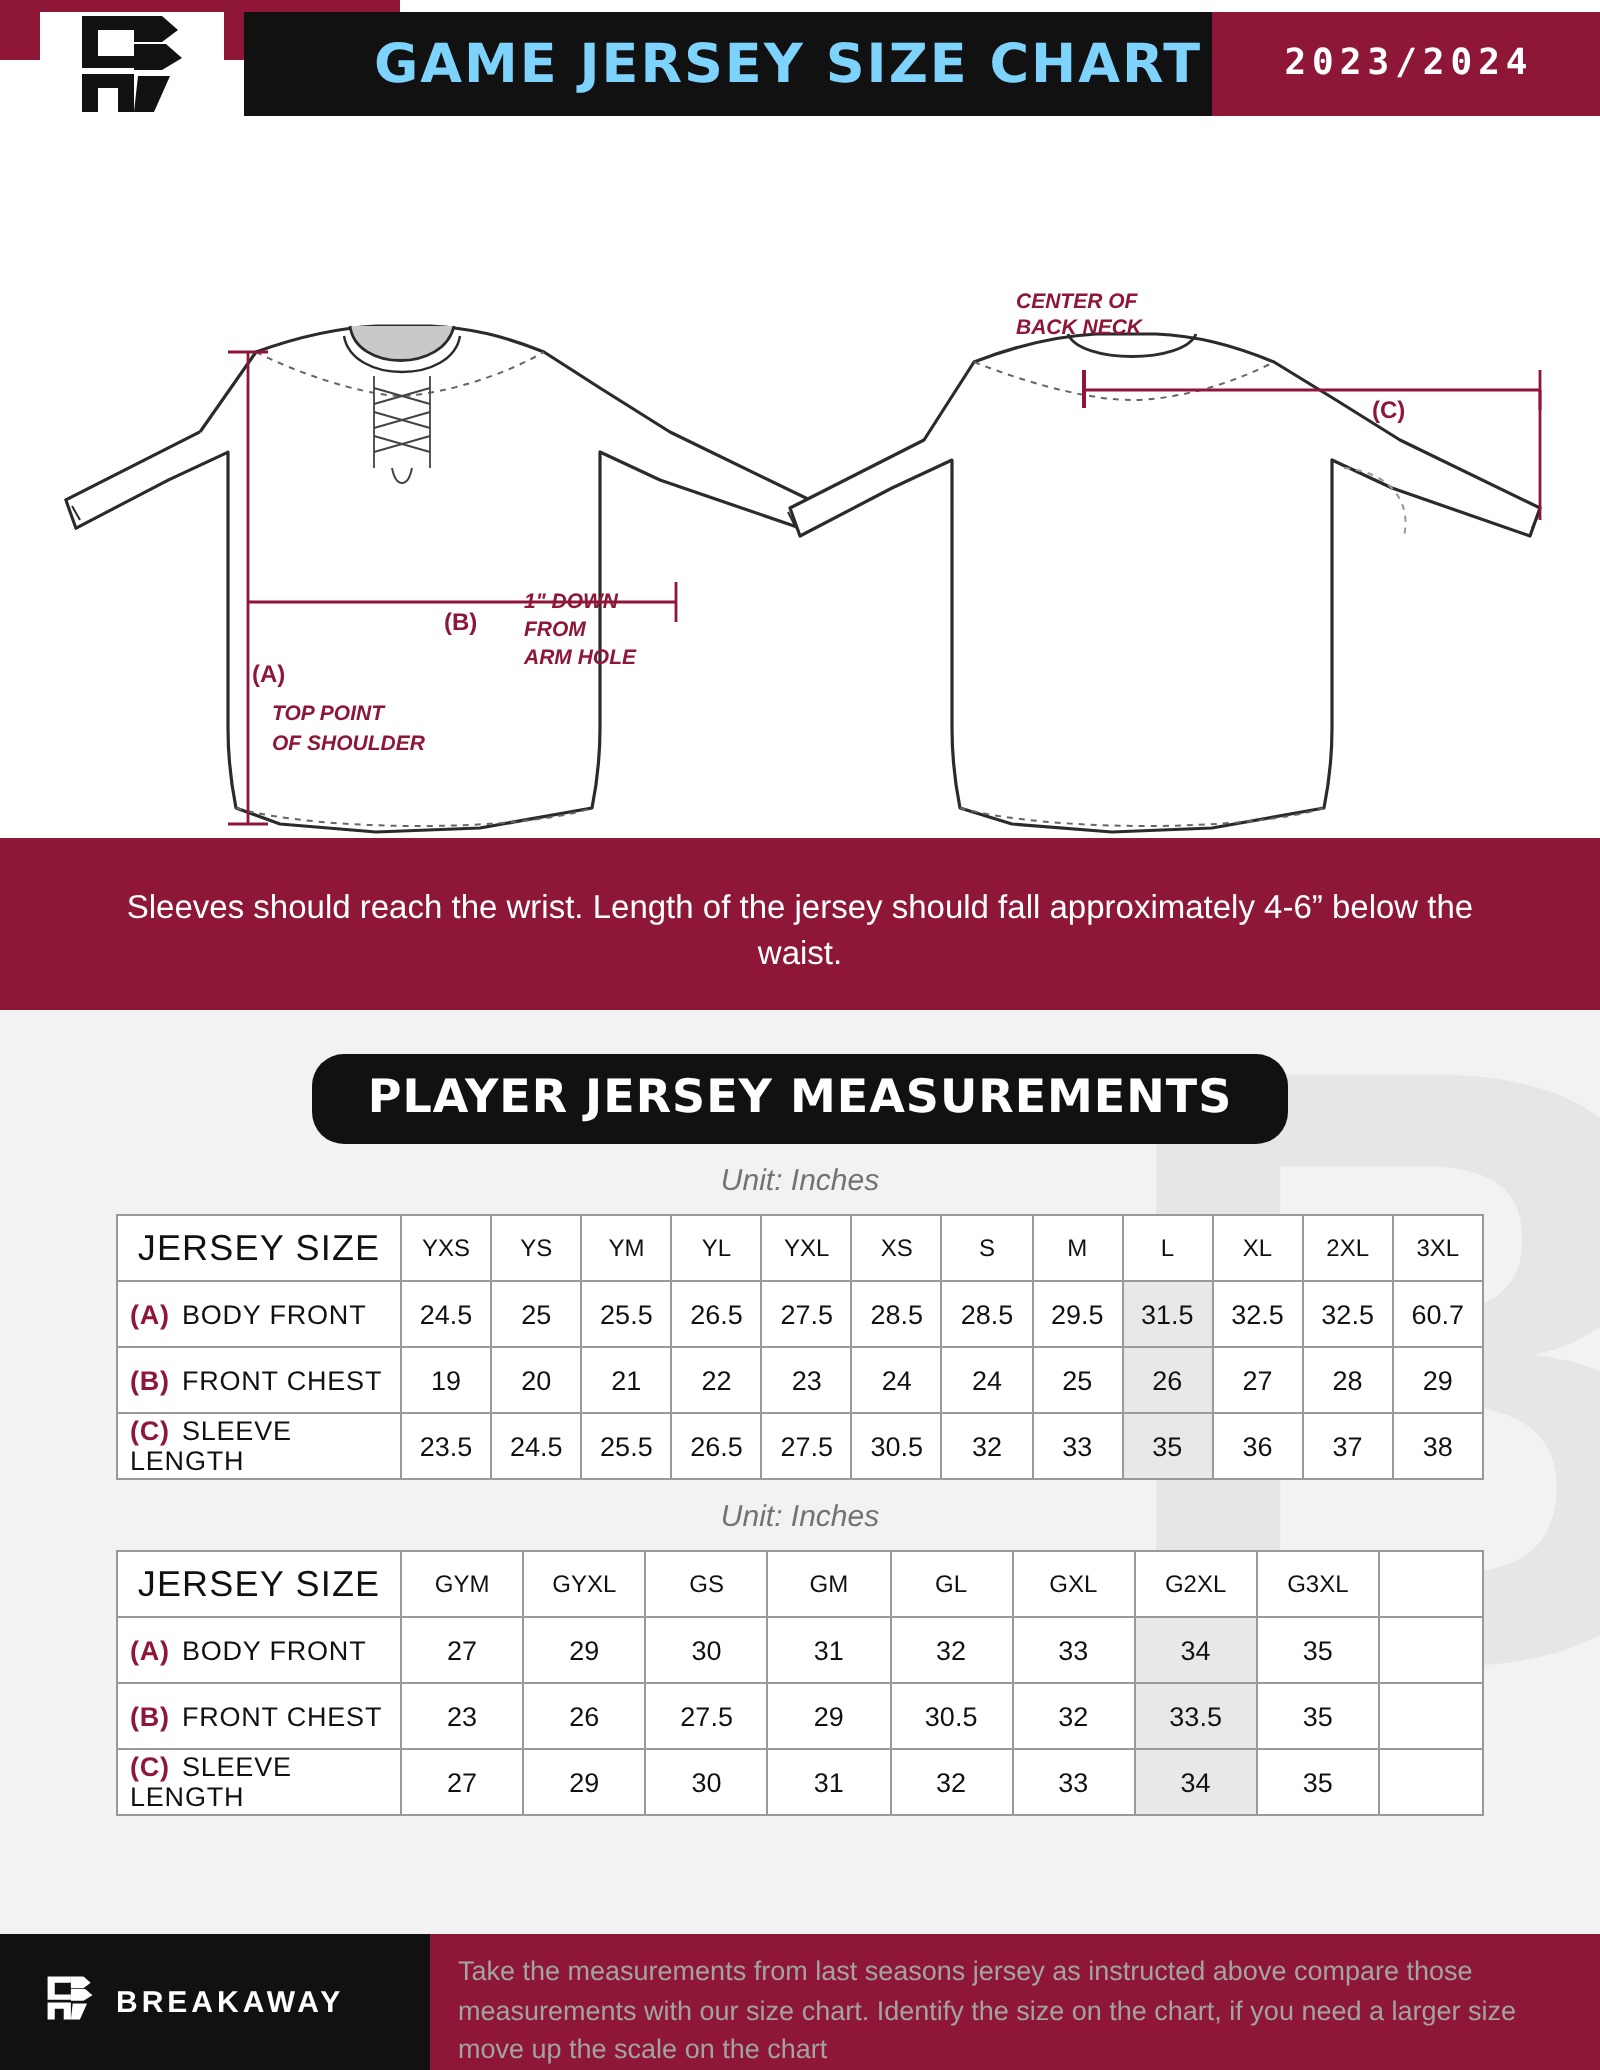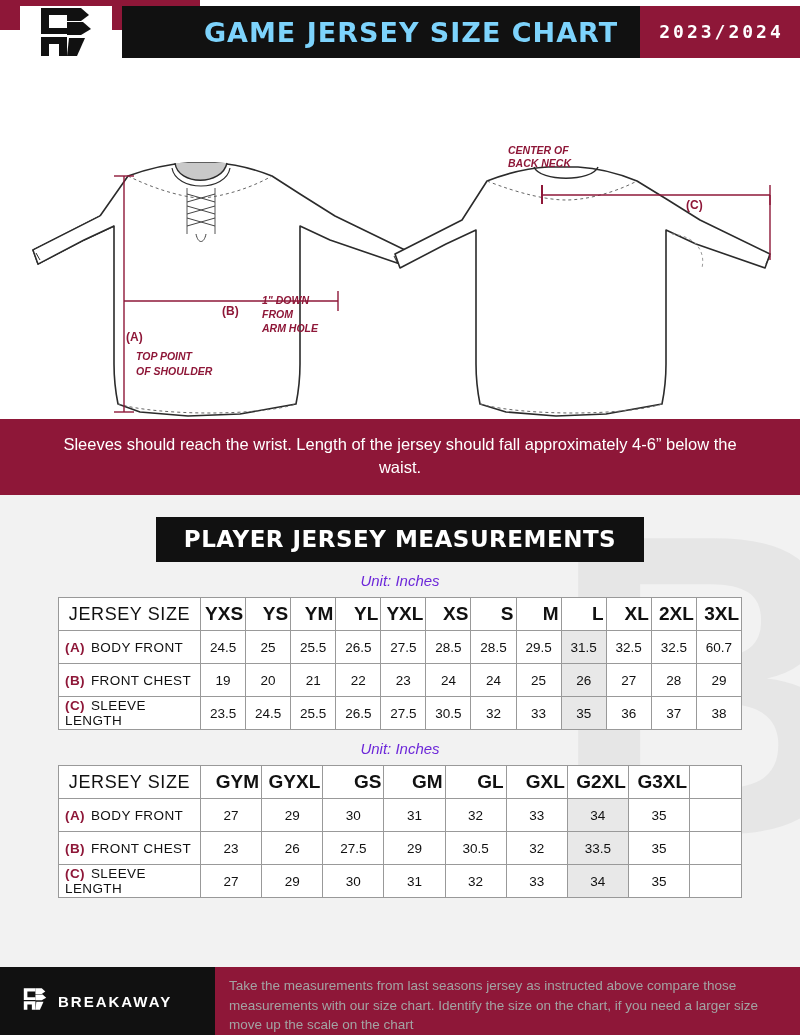--- a/index.html
+++ b/index.html
@@ -58,21 +58,21 @@
     flex: 1;
     text-align: center;
     color: #7dd3fc;
     font-size: 27px;
     font-weight: bold;
     letter-spacing: 1px;
     font-family: "DejaVu Sans", sans-serif;
     padding-left: 60px;
   }
   .season {
-    width: 160px;
+    width: 194px;
     text-align: center;
     color: #ffffff;
     font-size: 18px;
     font-weight: bold;
     letter-spacing: 3px;
     border-left: 3px solid #8e1738;
     background: #8e1738;
     height: 52px;
     line-height: 52px;
     font-family: "DejaVu Sans Mono", monospace;
@@ -86,50 +86,50 @@
     z-index: 2;
   }
   .illus svg { display: block; }
 
   
   .note {
     position: relative;
     background: #8e1738;
     color: #ffffff;
     text-align: center;
-    padding: 14px 60px 16px;
+    padding: 24px 60px 16px;
     font-size: 16.5px;
     line-height: 1.4;
     z-index: 3;
   }
 
   
   .section-title-wrap {
     position: relative;
     text-align: center;
     padding-top: 22px;
     z-index: 2;
   }
   .section-title {
     display: inline-block;
     background: #111111;
     color: #ffffff;
     font-size: 23px;
     font-weight: bold;
     letter-spacing: 0.5px;
     padding: 9px 28px 10px;
-    border-radius: 0;
+    border-radius: 16px;
     font-family: "DejaVu Sans", sans-serif;
   }
   .unit {
     position: relative;
     text-align: center;
     font-style: italic;
     font-size: 15px;
-    color: #6d28d9;
+    color: #737373;
     padding: 10px 0 8px;
     z-index: 2;
   }
 
   
   .tbl-wrap { position: relative; padding: 0 58px; z-index: 2; }
   table {
     width: 100%;
     border-collapse: collapse;
     background: #ffffff;
@@ -137,23 +137,22 @@
   }
   th, td {
     border: 1px solid #999999;
     text-align: center;
     font-size: 13.5px;
     color: #111111;
     height: 33px;
     padding: 0 2px;
   }
   th {
-    font-weight: bold;
-    font-size: 19px;
-    text-align: right;
+    font-weight: normal;
+    font-size: 12px;
   }
   .rowlabel {
     text-align: left;
     padding-left: 6px;
     font-size: 13.5px;
     letter-spacing: 0.4px;
   }
   .rowlabel .tag {
     color: #8e1738;
     font-weight: bold;

